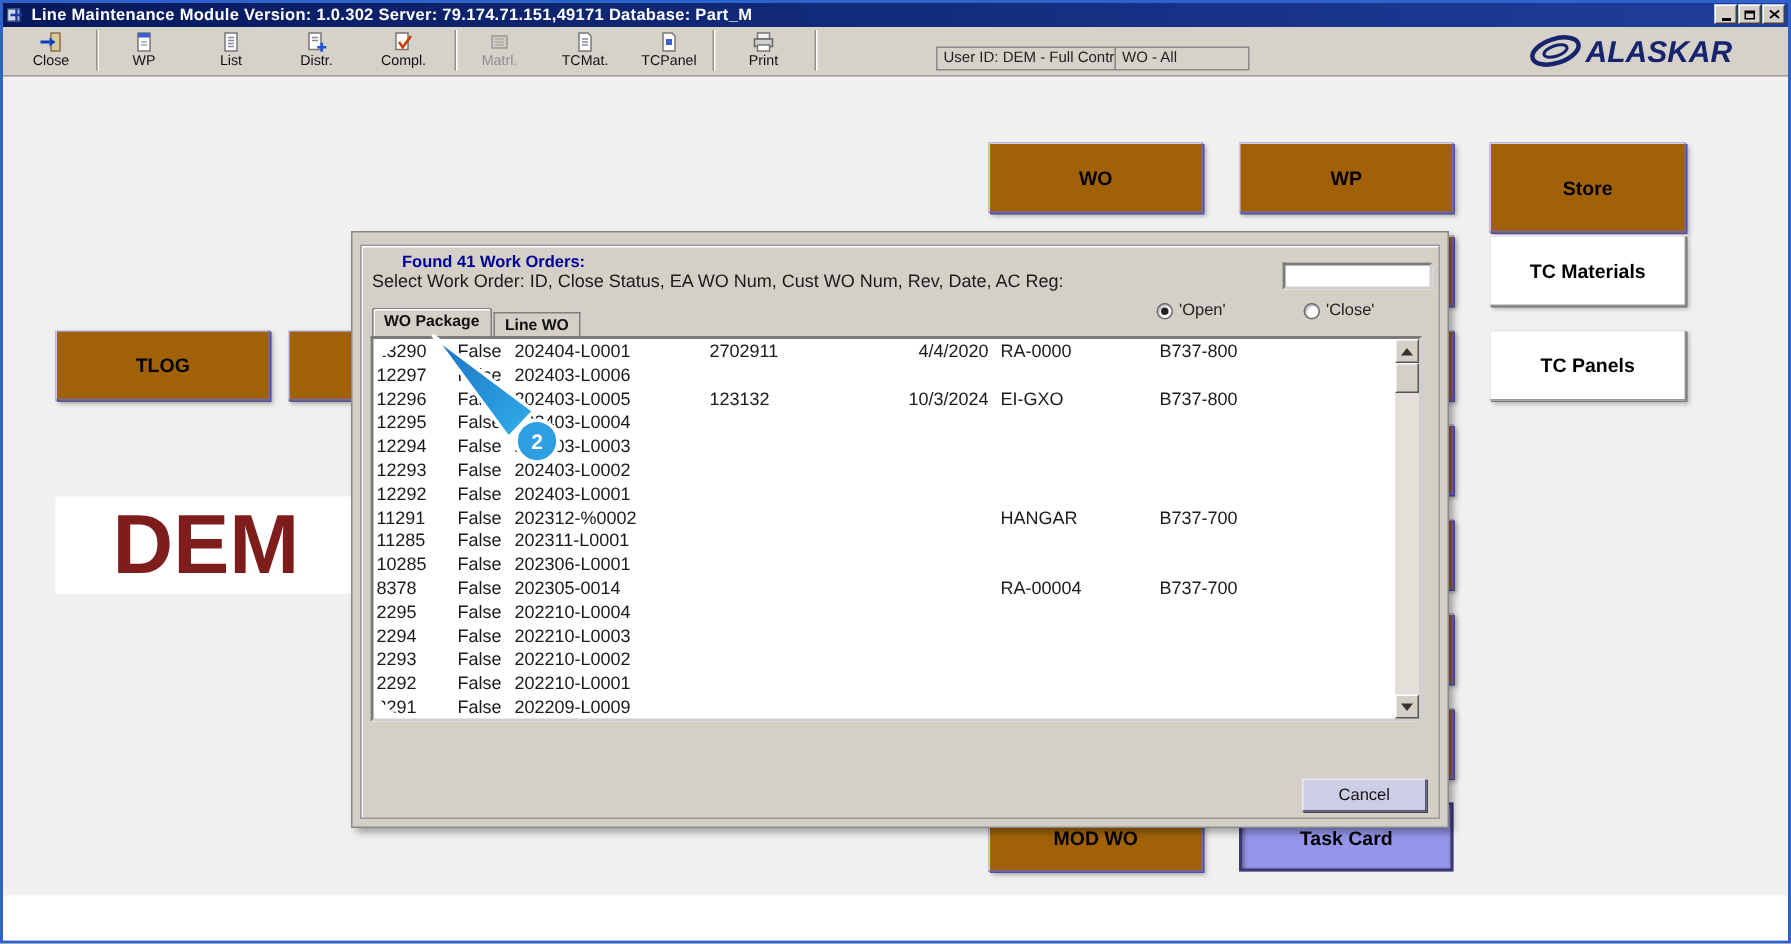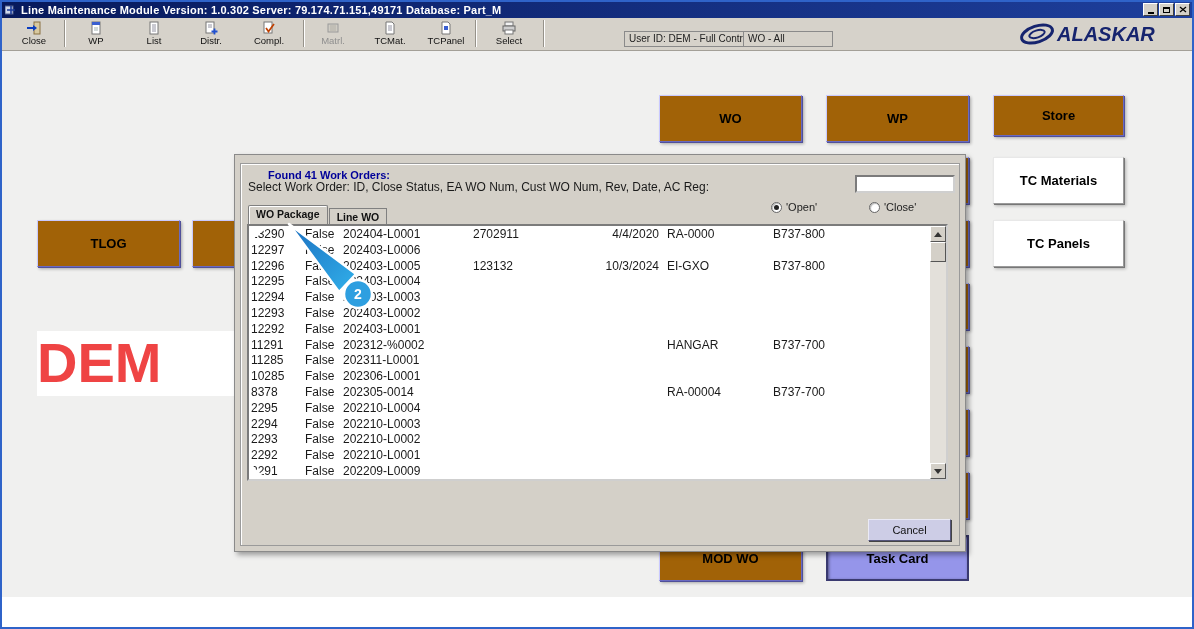--- a/index.html
+++ b/index.html
@@ -22,21 +22,21 @@
   .vsep{position:absolute;top:2px;height:27px;width:0;border-left:1px solid #96928a;border-right:1px solid #ffffff;}
   .tb-box{position:absolute;top:13px;height:16px;box-sizing:border-box;border:1px solid #8a8a8a;background:#d6d2ca;font-size:10px;line-height:14px;padding:0 4px;color:#222;white-space:nowrap;overflow:hidden;}
   .logo{position:absolute;right:4px;top:2px;}
 
   
   .btn{position:absolute;display:flex;align-items:center;justify-content:center;font-weight:bold;font-size:13px;color:#000;box-sizing:border-box;cursor:default;}
   .btn-purple{background:#a16207;border:1px solid #6a6ac0;border-top-color:#c9c9ff;border-left-color:#c9c9ff;box-shadow:1px 1px 0 #50509a,2px 2px 3px rgba(0,0,0,.3);}
   .btn-white{background:#ffffff;border:1px solid #9a9a9a;border-top-color:#e8e8e8;border-left-color:#e8e8e8;box-shadow:1px 1px 0 #777,2px 2px 3px rgba(0,0,0,.25);}
   .btn-pressed{background:#9595ea;border:2px solid #3a3a70;box-shadow:inset 1px 1px 3px rgba(0,0,0,.45);}
   .dem-box{position:absolute;left:35px;top:329px;width:340px;height:65px;background:#fff;z-index:1;overflow:hidden;}
-  .dem-text{font-weight:900;font-size:56px;line-height:64px;color:#ef4444;letter-spacing:0;}
+  .dem-text{font-weight:900;font-size:56px;line-height:64px;color:#7f1d1d;padding-left:38px;letter-spacing:0;}
   .bottom-strip{position:absolute;left:0;bottom:0;right:0;height:30px;background:#ffffff;}
 
   
   .dialog{position:absolute;left:232px;top:152px;width:730px;height:396px;background:#d4d0c8;border:1px solid #8a8a8a;box-shadow:3px 3px 5px rgba(0,0,0,.35);z-index:5;}
   .groupbox{position:absolute;left:5px;top:8px;right:5px;bottom:5px;border:1px solid #9a9a9a;box-shadow:inset 1px 1px 0 #fff;}
   .legend{position:absolute;left:9px;top:1px;background:#d4d0c8;padding:0 4px;font-size:12px;color:#1a1a1a;white-space:nowrap;z-index:2;margin-top:24px;}
   .found{position:absolute;left:13px;top:14px;font-size:11px;font-weight:bold;color:#000099;z-index:2;margin-left:20px;}
   .search{position:absolute;left:620px;top:20px;width:92px;height:14px;border:2px inset #cfcfcf;background:#fff;font-size:11px;z-index:2;padding:0 2px;}
   .radio-row{position:absolute;top:46px;font-size:11px;color:#222;display:flex;align-items:center;gap:4px;z-index:2;}
   .radio{width:11px;height:11px;border-radius:50%;background:#fff;border:1px solid #666;box-shadow:inset 1px 1px 1px #bbb;box-sizing:border-box;display:flex;align-items:center;justify-content:center;}
@@ -148,41 +148,41 @@
       </svg>
       <span>TCPanel</span>
     </div>
     <div class="vsep" style="left:473px"></div>
     <div class="tbtn" style="left:483px">
       <svg class="ticon" viewBox="0 0 16 14">
         <rect x="4" y="1" width="8" height="4" fill="#f2f2f2" stroke="#777"></rect>
         <rect x="2" y="5" width="12" height="5" fill="#cfcfcf" stroke="#666"></rect>
         <rect x="4" y="9" width="8" height="4" fill="#fff" stroke="#777"></rect>
       </svg>
-      <span>Select</span>
+      <span>Print</span>
     </div>
     <div class="vsep" style="left:541px"></div>
 
     <div class="tb-box" style="left:622px;width:120px">User ID: DEM - Full Control</div>
     <div class="tb-box" style="left:741px;width:90px">WO - All</div>
 
     <div class="logo">
       <svg width="170" height="28" viewBox="0 0 170 28">
         <g>
           <ellipse cx="19" cy="14" rx="16" ry="8" fill="none" stroke="#16246e" stroke-width="3" transform="rotate(-18 19 14)"></ellipse>
           <ellipse cx="19" cy="14" rx="8" ry="3.5" fill="none" stroke="#16246e" stroke-width="2" transform="rotate(-18 19 14)"></ellipse>
         </g>
         <text x="39" y="21" font-style="italic" font-weight="bold" font-size="20" fill="#16246e">ALASKAR</text>
       </svg>
     </div>
   </div>
 
   <div class="btn btn-purple" style="left:657px;top:93px;width:143px;height:47px">WO</div>
   <div class="btn btn-purple" style="left:824px;top:93px;width:143px;height:47px">WP</div>
-  <div class="btn btn-purple" style="left:991px;top:93px;width:131px;height:41px">Store</div>
+  <div class="btn btn-purple" style="left:991px;top:93px;width:131px;height:60px">Store</div>
   <div class="btn btn-white" style="left:991px;top:218px;width:131px;height:47px">TC Panels</div>
   <div class="btn btn-white" style="left:991px;top:155px;width:131px;height:47px">TC Materials</div>
   <div class="btn btn-purple" style="left:35px;top:218px;width:143px;height:47px">TLOG</div>
   <div class="btn btn-purple" style="left:190px;top:218px;width:143px;height:47px"></div>
 
   <div class="btn btn-purple" style="left:824px;top:155px;width:143px;height:47px"></div>
   <div class="btn btn-purple" style="left:824px;top:218px;width:143px;height:47px"></div>
   <div class="btn btn-purple" style="left:824px;top:281px;width:143px;height:47px"></div>
   <div class="btn btn-purple" style="left:824px;top:344px;width:143px;height:47px"></div>
   <div class="btn btn-purple" style="left:824px;top:407px;width:143px;height:47px"></div>

